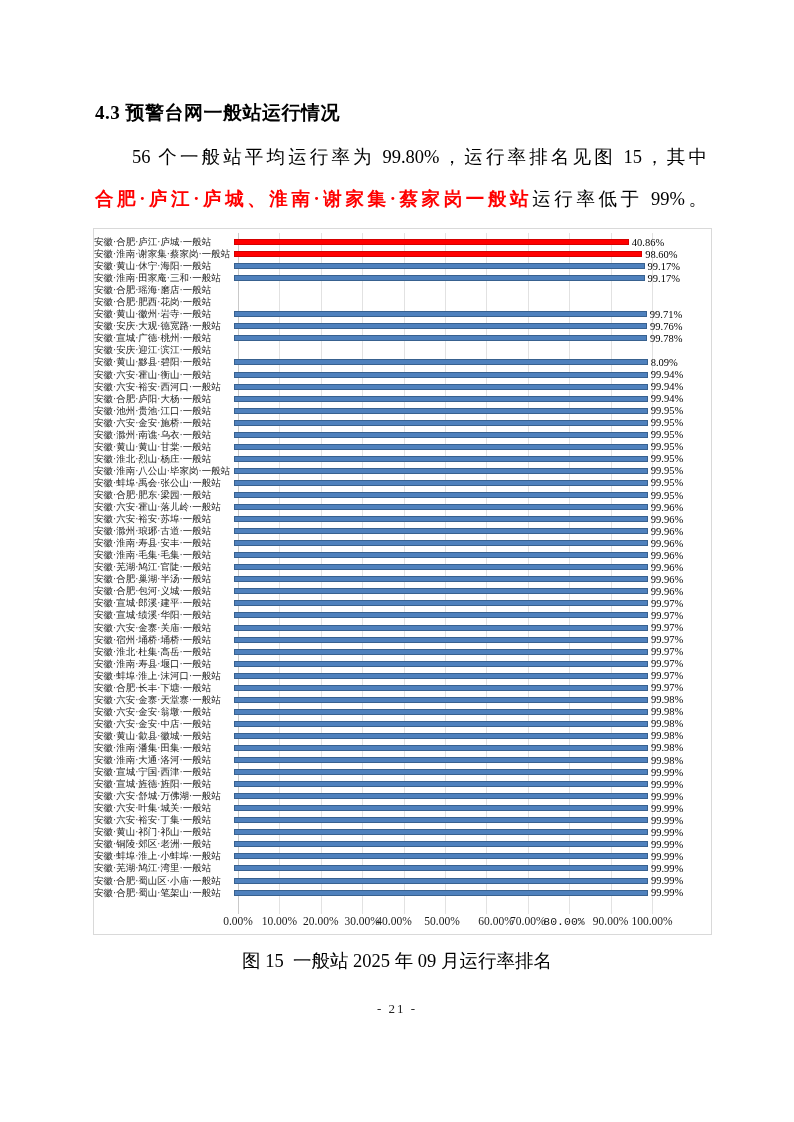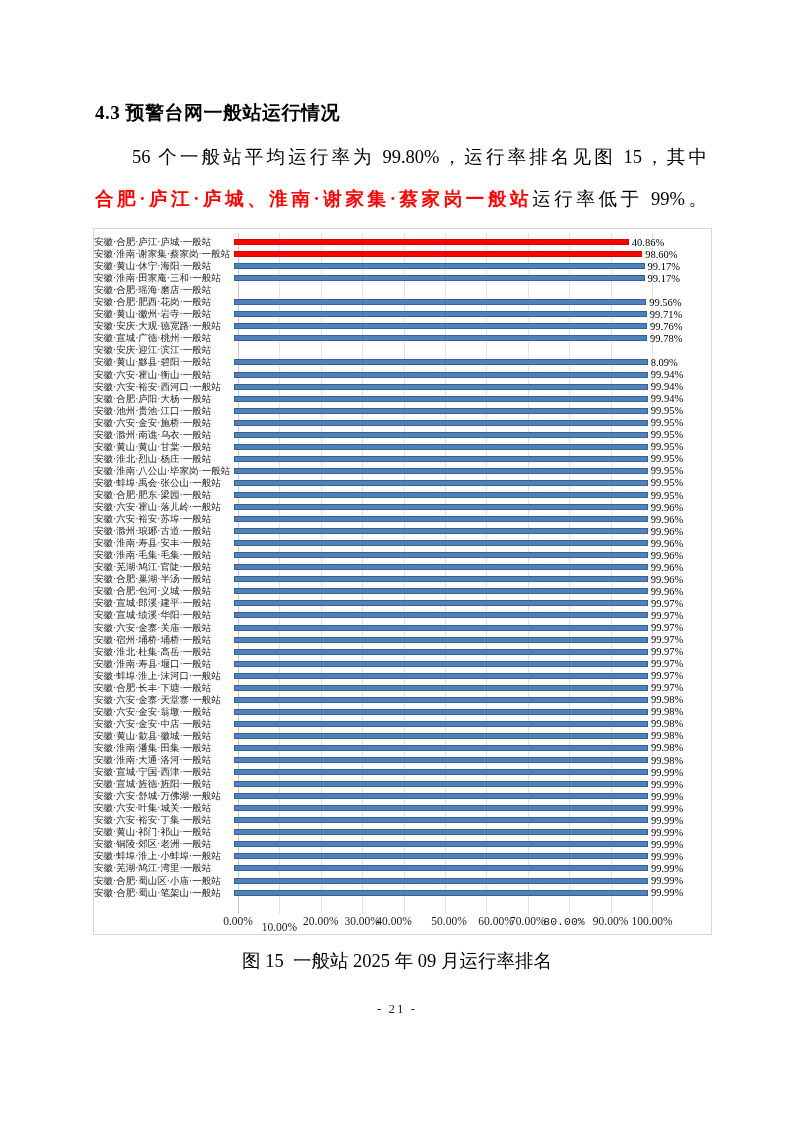--- a/index.html
+++ b/index.html
@@ -97,24 +97,20 @@
         <div class="cplot">
           <div class="cbar" style="width: 410.564px; background: rgb(79, 129, 189); border-color: rgb(56, 97, 143);"></div>
           <span class="cval">99.17%</span>
         </div>
       </div>
       <div class="crow">
         <span class="clabel">安徽·合肥·瑶海·磨店·一般站</span>
       </div>
       <div class="crow">
         <span class="clabel">安徽·合肥·肥西·花岗·一般站</span>
-        <div class="cplot">
-          <div class="cbar" style="width: 412.178px; background: rgb(79, 129, 189); border-color: rgb(56, 97, 143);"></div>
-          <span class="cval">99.56%</span>
-        </div>
       </div>
       <div class="crow">
         <span class="clabel">安徽·黄山·徽州·岩寺·一般站</span>
         <div class="cplot">
           <div class="cbar" style="width: 412.799px; background: rgb(79, 129, 189); border-color: rgb(56, 97, 143);"></div>
           <span class="cval">99.71%</span>
         </div>
       </div>
       <div class="crow">
         <span class="clabel">安徽·安庆·大观·德宽路·一般站</span>
@@ -444,25 +440,25 @@
       <div class="crow">
         <span class="clabel">安徽·合肥·蜀山·笔架山·一般站</span>
         <div class="cplot">
           <div class="cbar" style="width: 413.959px; background: rgb(79, 129, 189); border-color: rgb(56, 97, 143);"></div>
           <span class="cval">99.99%</span>
         </div>
       </div>
     </div>
   <div class="axis" id="axis" style="top: 686.36px;">
       <span class="tick" style="left: 0px;">0.00%</span>
-      <span class="tick" style="left: 41.4px; margin-top: 6px;">10.00%</span>
+      <span class="tick" style="left: 41.4px;">10.00%</span>
       <span class="tick" style="left: 82.8px;">20.00%</span>
       <span class="tick" style="left: 124.2px;">30.00%</span>
       <span class="tick" style="left: 156px;">40.00%</span>
-      <span class="tick" style="left: 211px;">50.00%</span>
+      <span class="tick" style="left: 204px;">50.00%</span>
       <span class="tick" style="left: 258px;">60.00%</span>
       <span class="tick" style="left: 289.8px;">70.00%</span>
       <span class="tick" style="left: 326px; font-family: Liberation Mono, monospace;">80.00%</span>
       <span class="tick" style="left: 372.6px;">90.00%</span>
       <span class="tick" style="left: 414px;">100.00%</span>
     </div>
 </div>
 
 <div class="caption">图 15  一般站 2025 年 09 月运行率排名</div>
 <div class="pageno">- 21 -</div>

